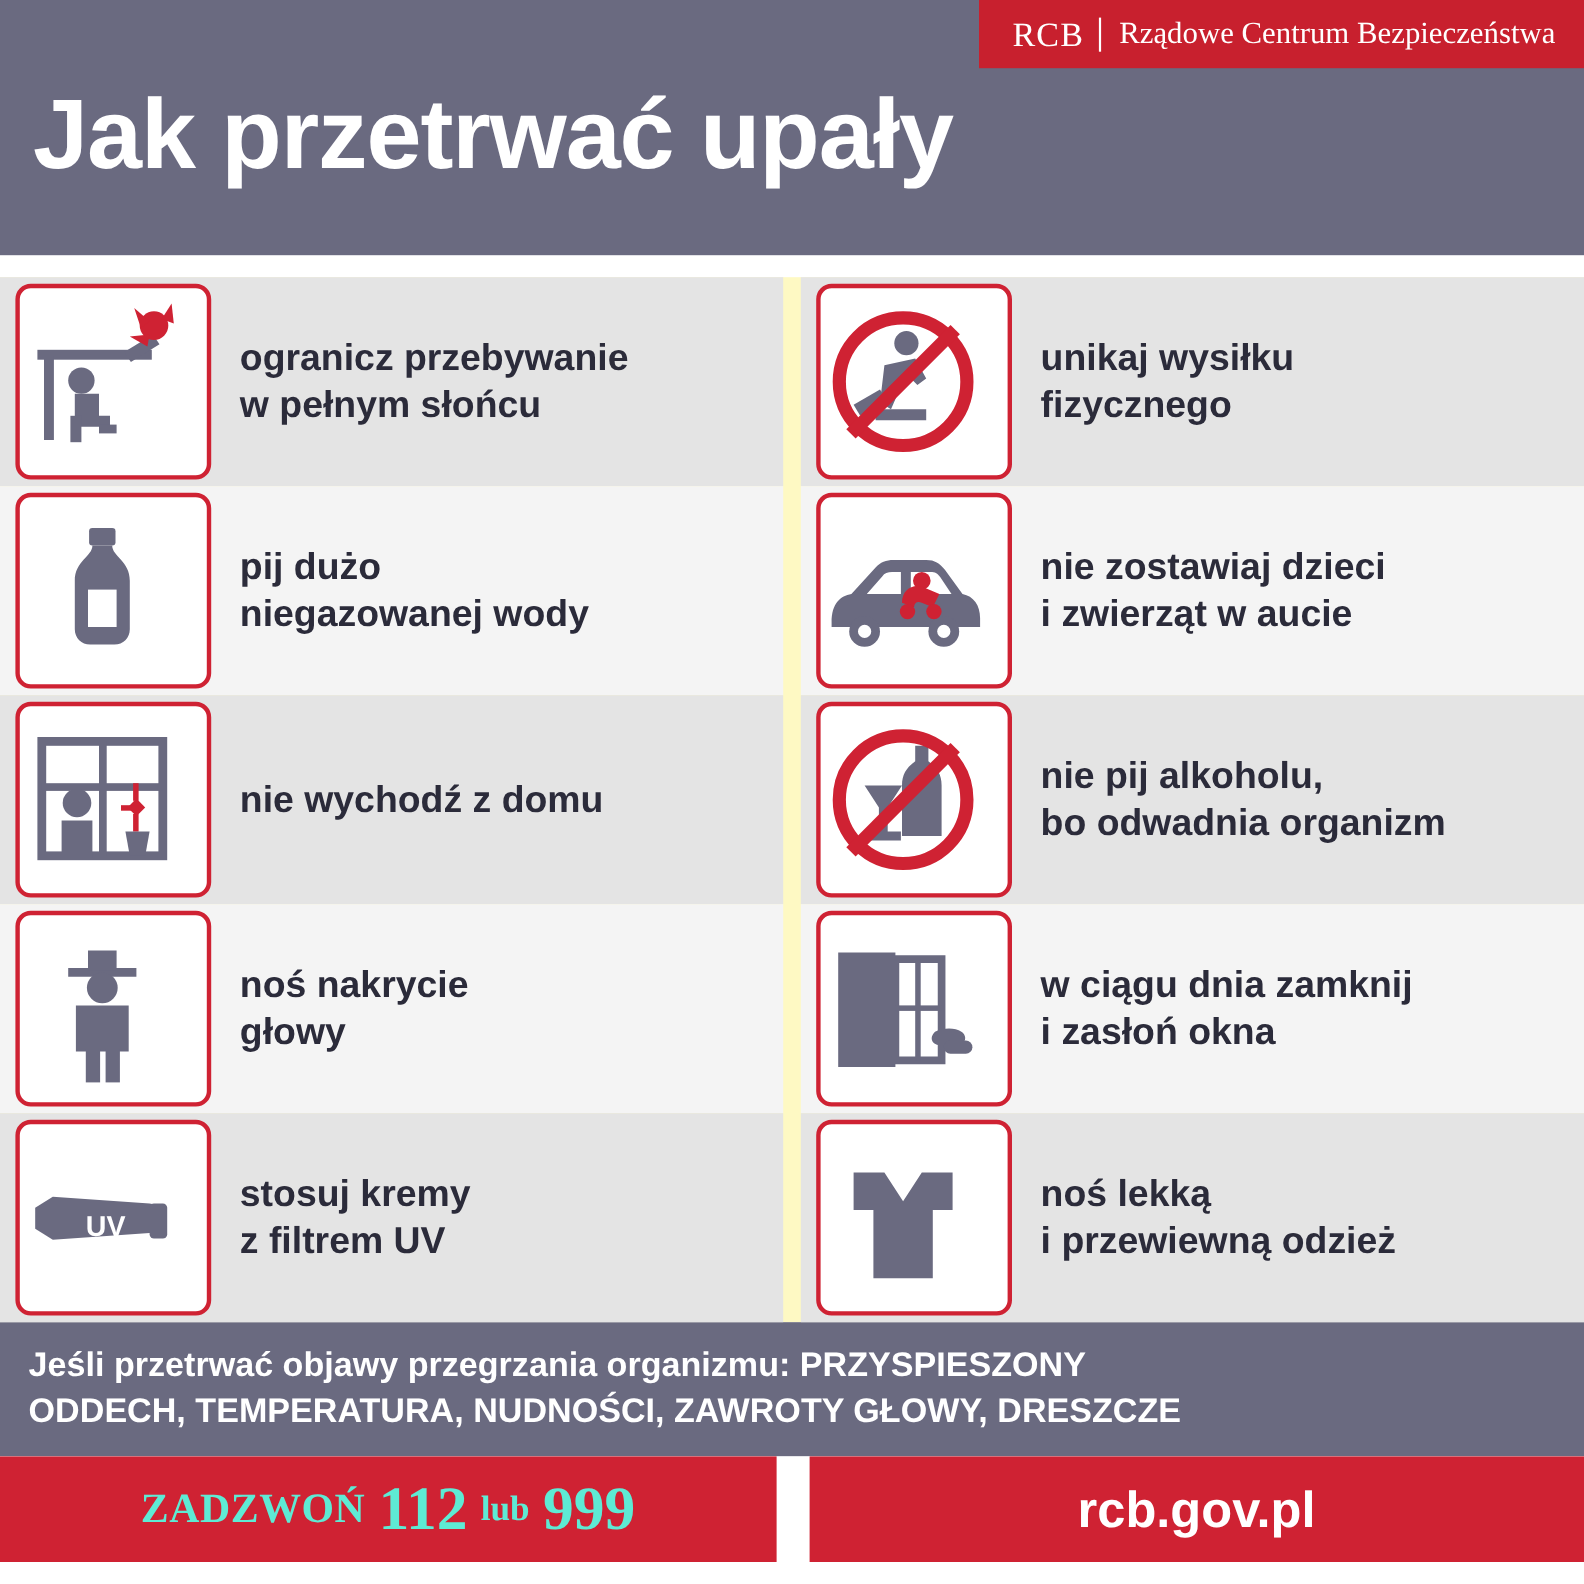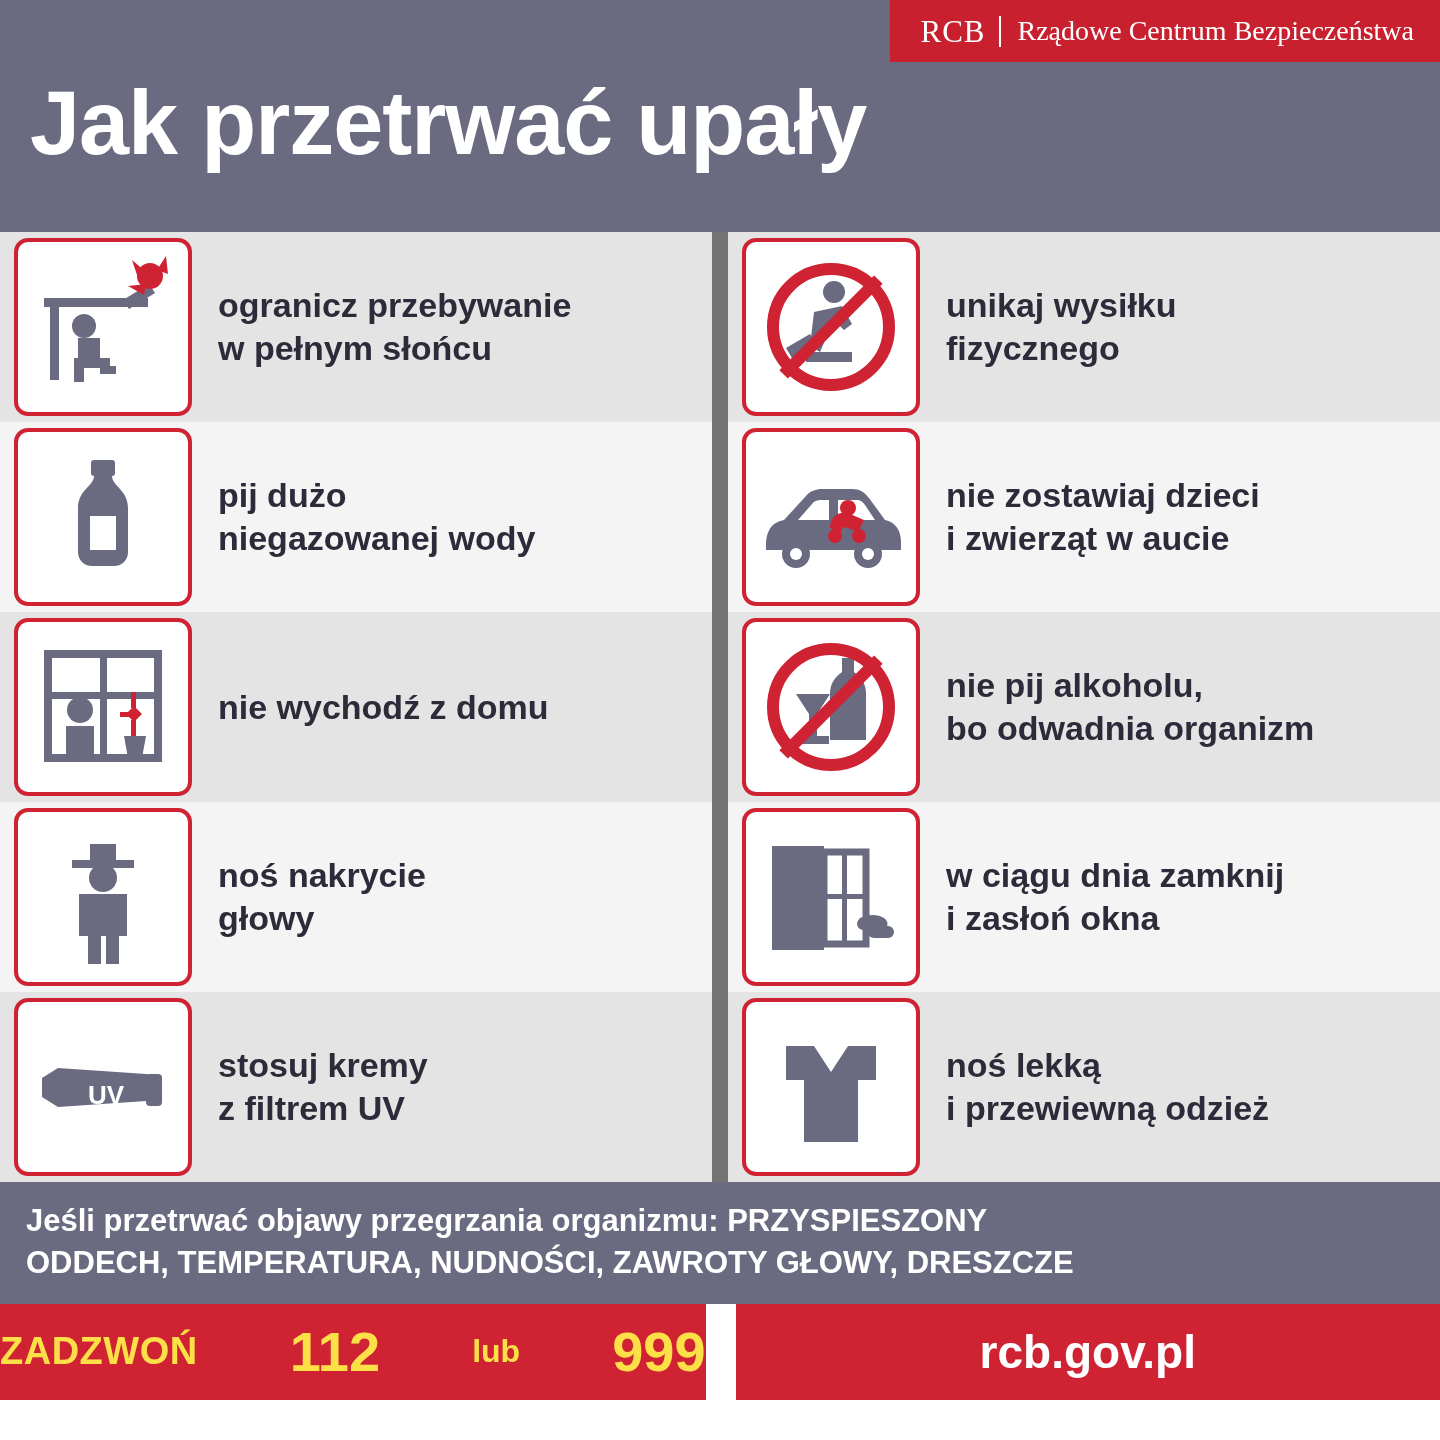--- a/index.html
+++ b/index.html
@@ -57,22 +57,23 @@
     font-size: 90px;
     font-weight: bold;
     letter-spacing: -1px;
     line-height: 1;
   }
 
   
   .tips {
     flex: 1 1 auto;
     display: flex;
-    background: #737373;
+    background: #fef9c3;
     padding: 0;
+    margin-top: 20px;
   }
   .column {
     width: 50%;
     display: flex;
     flex-direction: column;
   }
   .column.left { padding-right: 8px; }
   .column.right { padding-left: 8px; }
 
   .tip {
@@ -87,21 +88,20 @@
 
   .icon-box {
     flex: 0 0 178px;
     height: 178px;
     margin-left: 14px;
     background: #ffffff;
     border: 4px solid #cf2233;
     border-radius: 14px;
     display: flex;
     align-items: center;
-    justify-content: center;
     overflow: hidden;
   }
   .icon-box svg { display: block; }
 
   .tip-text {
     flex: 1 1 auto;
     padding-left: 26px;
     padding-right: 10px;
     color: #2b2b3a;
     font-size: 34px;
@@ -121,27 +121,28 @@
     flex: 0 0 auto;
   }
   .footer-bar {
     display: flex;
     flex: 0 0 96px;
     gap: 14px;
     background: #ffffff;
   }
   .call-box {
     background: #cf2233;
-    color: #fde047;
+    color: #5eead4;
     flex: 0 0 49%;
     display: flex;
     align-items: center;
-    justify-content: space-between;
+    justify-content: center;
     gap: 12px;
     font-weight: bold;
+    font-family: Liberation Serif, serif;
   }
   .call-word { font-size: 38px; letter-spacing: 0.5px; }
   .call-num { font-size: 56px; }
   .call-lub { font-size: 32px; }
   .url-box {
     background: #cf2233;
     color: #ffffff;
     flex: 1 1 auto;
     display: flex;
     align-items: center;

